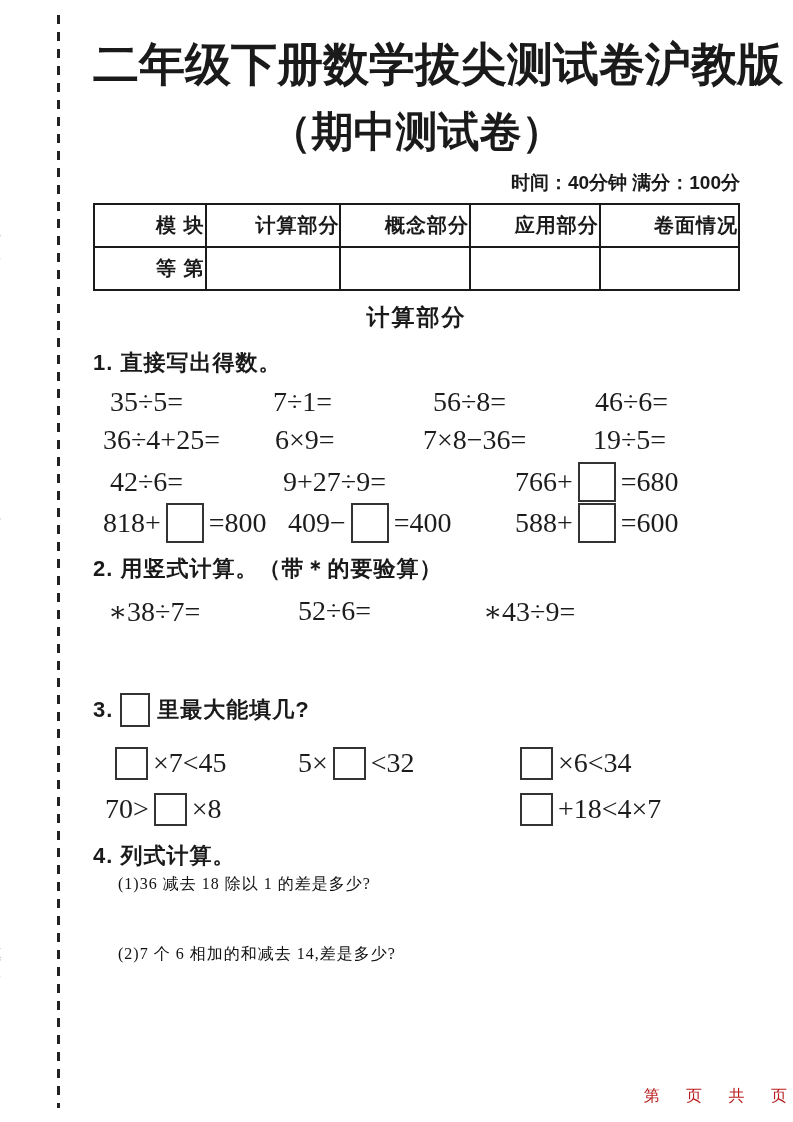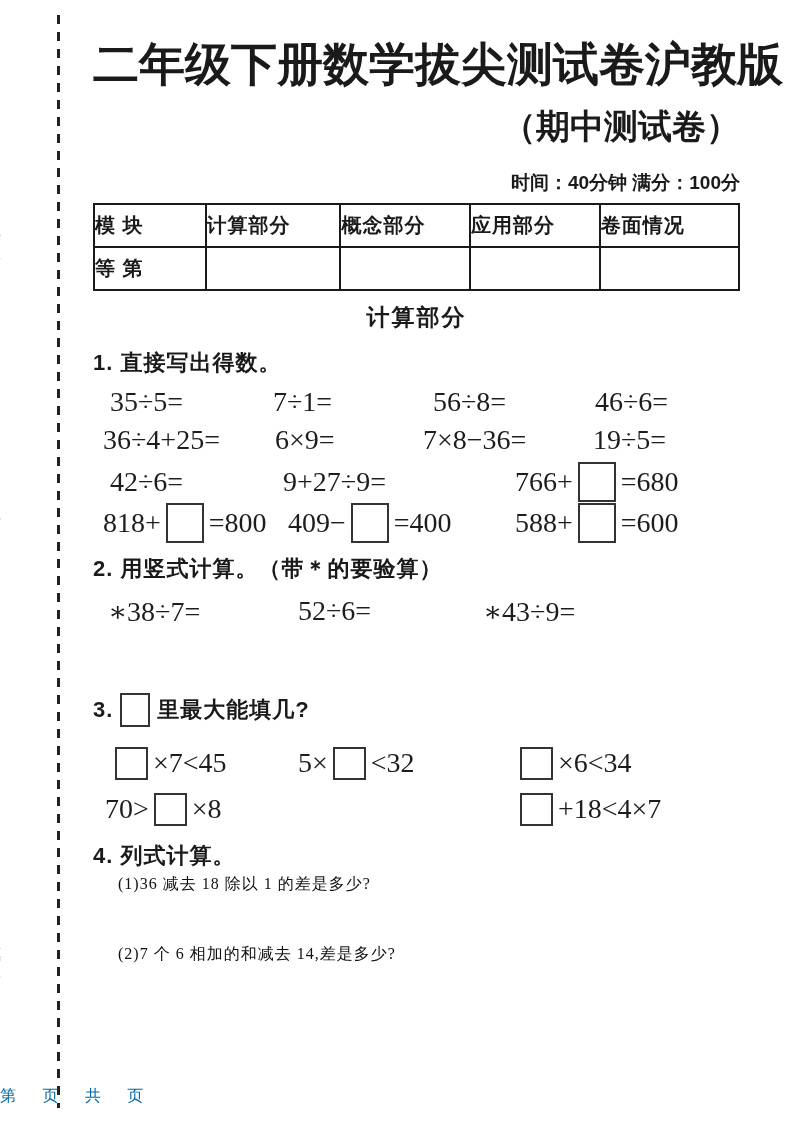--- a/index.html
+++ b/index.html
@@ -18,46 +18,46 @@
   .side-field {
     position:absolute; left:12px; height:40px;
     transform-origin:0 100%; transform:rotate(-90deg);
     display:flex; align-items:center; white-space:nowrap;
   }
   .side-field .lbl { font-size:17px; color:#222; letter-spacing:2px; }
   
   .content { position:absolute; left:93px; top:0; width:647px; height:1122px; }
   .abs { position:absolute; }
   .page-title { width:100%; text-align:center; font-size:46px; font-weight:bold; white-space:nowrap; }
-  .page-subtitle { width:100%; text-align:right; font-size:34px; font-weight:bold; }
+  .page-subtitle { width:100%; text-align:center; font-size:42px; font-weight:bold; }
   .exam-info { width:100%; text-align:right; font-size:19px; font-weight:bold; }
   table.score { width:100%; border-collapse:collapse; table-layout:fixed; }
   table.score td {
-    border:2px solid #1a1a1a; height:43px; text-align:left;
+    border:2px solid #1a1a1a; height:43px; text-align:right;
     font-size:20px; font-weight:bold; letter-spacing:1px;
   }
   .section-title { width:100%; text-align:center; font-size:23px; font-weight:bold; letter-spacing:2px; }
   .q-heading { font-size:22px; font-weight:bold; letter-spacing:1px; display:flex; align-items:center; }
   .mrow { left:0; width:100%; height:40px; }
   .mitem {
     position:absolute; top:0; height:100%;
     display:flex; align-items:center; white-space:nowrap;
     font-family:"Liberation Serif", "DejaVu Serif", serif; font-size:28px; color:#1d1d1d;
   }
   .box { display:inline-block; border:2px solid #333; background:#fff; }
   .box-lg { width:38px; height:40px; margin:0 5px; }
   .box-sm { width:33px; height:33px; margin:0 5px; }
   .box-h  { width:30px; height:34px; margin:0 7px; }
   .word-problem {
     font-family:Liberation Serif, serif; font-size:16px;
     color:#111; letter-spacing:1px; white-space:nowrap;
   }
   .page-footer {
-    position:absolute; left:0; top:1086px; width:100%; text-align:left;
-    font-size:16px; color:#0369a1; letter-spacing:6px; word-spacing:10px;
+    position:absolute; left:0; top:1086px; width:100%; text-align:right;
+    font-size:16px; color:#b91c1c; letter-spacing:6px; word-spacing:10px;
   }
 </style>
 </head>
 <body>
 
 <div class="page">
 
   <div class="cut-line"></div>
 
   <div class="side-field" style="top:225px; width:117px;">

